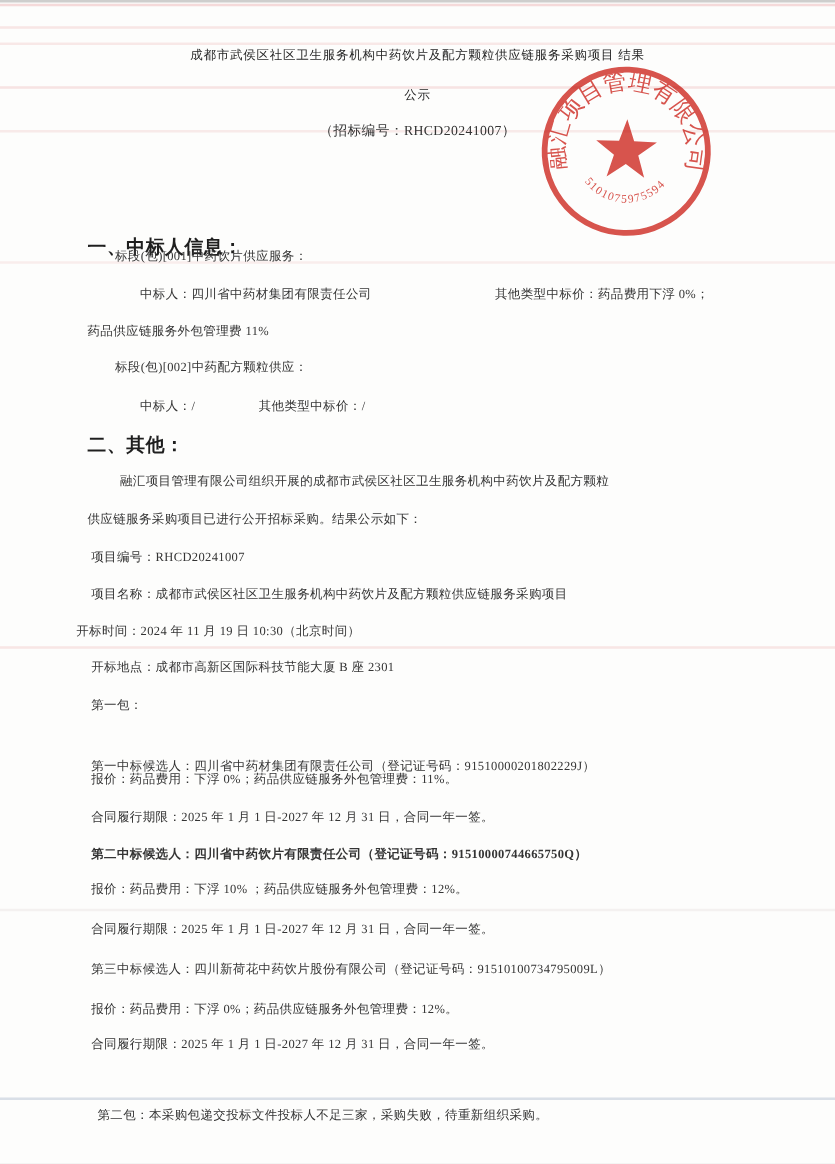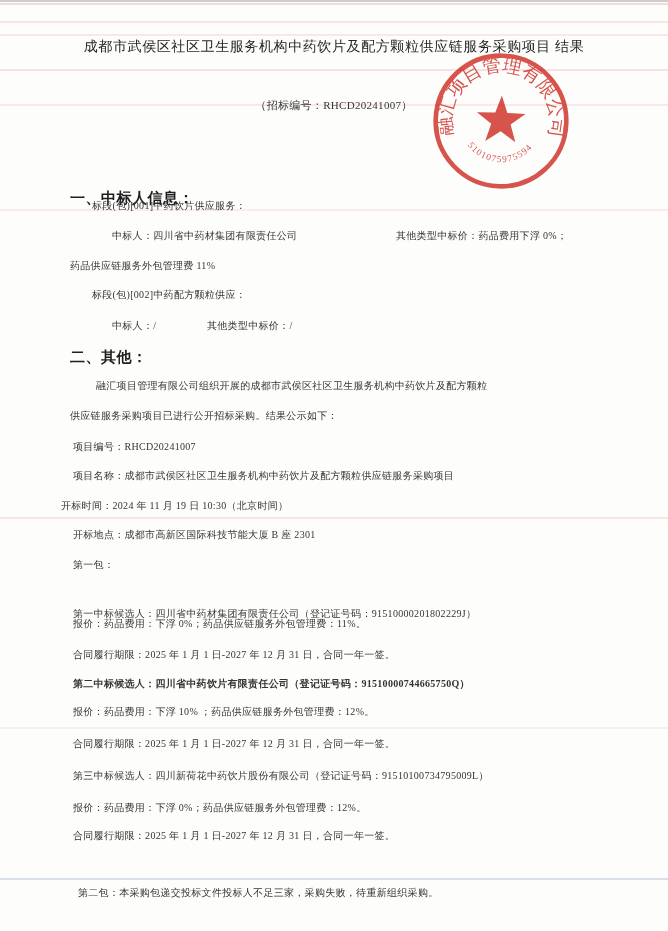--- a/index.html
+++ b/index.html
@@ -13,21 +13,21 @@
   }
   .line{
     position:absolute;
     font-size:10px;
     line-height:1.3;
     white-space:nowrap;
     letter-spacing:0.3px;
     color:#343434;
   }
   .title{
-    font-size:14px;
+    font-size:10px;
     color:#262626;
     letter-spacing:0.6px;
   }
   .center{left:0;width:100%;text-align:center;}
   .heading{
     font-weight:bold;
     font-size:15px;
     color:#1f1f1f;
     letter-spacing:0.5px;
   }
@@ -53,20 +53,21 @@
   <div class="streak" style="top:21px;height:2px;background:rgba(230,150,150,0.22);"></div>
   <div class="streak" style="top:34px;height:2px;background:rgba(230,150,150,0.20);"></div>
   <div class="streak" style="top:69px;height:2px;background:rgba(230,150,150,0.25);"></div>
   <div class="streak" style="top:104px;height:2px;background:rgba(230,150,150,0.18);"></div>
   <div class="streak" style="top:209px;height:2px;background:rgba(230,150,150,0.15);"></div>
   <div class="streak" style="top:517px;height:2px;background:rgba(230,150,150,0.22);"></div>
   <div class="streak" style="top:727px;height:2px;background:rgba(205,190,190,0.18);"></div>
   <div class="divider" style="top:878px;"></div>
 
   <div class="line title center" style="top:38px;">成都市武侯区社区卫生服务机构中药饮片及配方颗粒供应链服务采购项目 结果</div>
+  <div class="line title center" style="top:70px;">公示</div>
   <div class="line center" style="top:98px;font-size:11px;">（招标编号：RHCD20241007）</div>
 
   <div class="line heading" style="top:171px;left:70px;margin-top:18px;">一、中标人信息：</div>
   <div class="line" style="top:199px;left:92px;">标段(包)[001]中药饮片供应服务：</div>
   <div class="line" style="top:229px;left:112px;">中标人：四川省中药材集团有限责任公司</div>
   <div class="line" style="top:229px;left:396px;">其他类型中标价：药品费用下浮 0%；</div>
   <div class="line" style="top:259px;left:70px;">药品供应链服务外包管理费 11%</div>
   <div class="line" style="top:288px;left:92px;">标段(包)[002]中药配方颗粒供应：</div>
   <div class="line" style="top:319px;left:112px;">中标人：/</div>
   <div class="line" style="top:319px;left:207px;">其他类型中标价：/</div>

